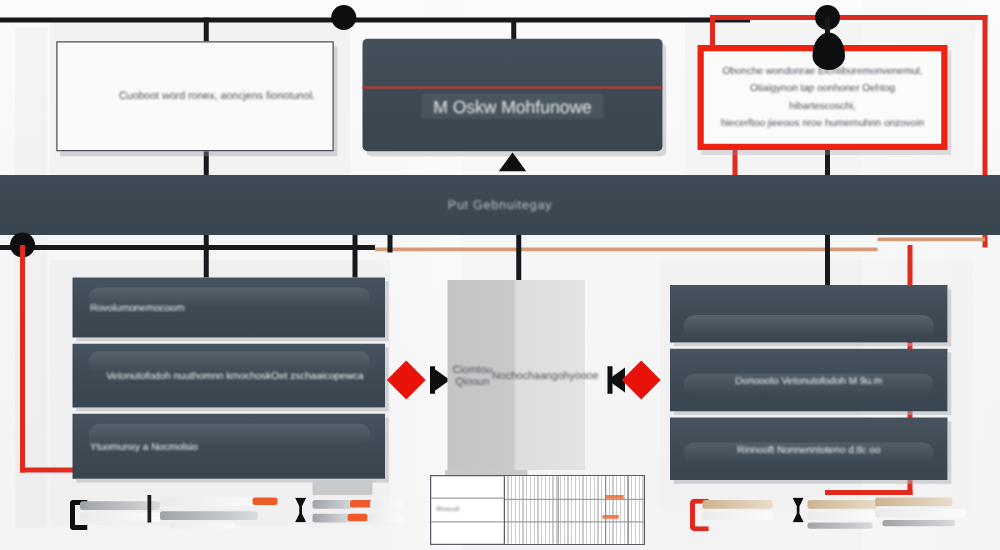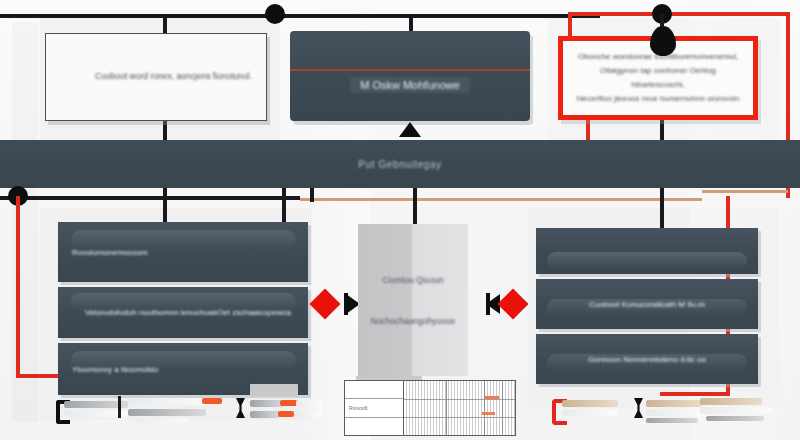--- a/index.html
+++ b/index.html
@@ -55,21 +55,21 @@
        box-shadow:3px 4px 0 rgba(150,150,155,.35);
        display:flex;align-items:center;justify-content:flex-end;padding:0 14px;
        box-sizing:border-box;}
   .card-light .txt{font-size:8.5px;color:#4b5159;filter:blur(.85px);
        text-align:center;line-height:1.55;user-select:none;}
 
   .card-dark{position:absolute;
        background:linear-gradient(180deg,#44515c 0%,#3c4952 60%,#394650 100%);
        border-radius:4px;box-shadow:3px 4px 0 rgba(170,172,176,.45);
        display:flex;align-items:center;justify-content:center;box-sizing:border-box;}
-  .card-dark .txt{font-size:11px;color:#e6ebef;filter:blur(.9px);
+  .card-dark .txt{font-size:14px;color:#e6ebef;filter:blur(.9px);
        text-align:center;user-select:none;}
 
   .redline-in-card{position:absolute;left:0;width:100%;height:1.6px;background:#c0392f;opacity:.85;}
 
   .card-red{position:absolute;background:#fbfbfb;border:5px solid #ee2211;
        box-shadow:3px 4px 0 rgba(160,160,165,.3);
        display:flex;align-items:center;justify-content:center;padding:8px 12px;
        box-sizing:border-box;}
   .card-red .txt{font-size:8px;color:#4a5058;filter:blur(.85px);
        text-align:center;line-height:1.75;user-select:none;}
@@ -81,21 +81,21 @@
        box-shadow:3px 3px 0 rgba(175,177,181,.5);
        display:flex;align-items:center;box-sizing:border-box;}
   .srow .txt{font-size:8px;color:#eef2f5;filter:blur(.95px);user-select:none;}
   .srow .sheen{position:absolute;left:5%;right:5%;height:34%;
        background:linear-gradient(180deg,rgba(255,255,255,.10),rgba(255,255,255,0));
        border-radius:40px;}
 
   
   .center-panel{position:absolute;left:358px;top:224px;width:110px;height:152px;
        background:linear-gradient(90deg,#c3c4c6 0%,#c8c9cb 48%,#dcdddf 50%,#e2e3e5 100%);
-       display:flex;flex-direction:column;align-items:center;
+       display:flex;align-items:center;
        justify-content:space-around;padding:35px 4px;box-sizing:border-box;}
   .center-panel .txt{font-size:8.5px;color:#4e535a;filter:blur(.9px);
        text-align:center;user-select:none;}
 
   
   .diamond{position:absolute;width:22px;height:22px;background:#e8120a;
        transform:rotate(45deg);}
   .arrow-left{position:absolute;width:0;height:0;
        border-top:10px solid transparent;border-bottom:10px solid transparent;
        border-right:14px solid #0d0e10;}
@@ -197,21 +197,21 @@
 
   <div class="line vline" style="left:163px;top:188px;height:34px;"></div>
   <div class="line vline" style="left:282px;top:188px;height:34px;"></div>
   <div class="line vline" style="left:310px;top:188px;height:14px;"></div>
   <div class="line vline" style="left:413px;top:188px;height:38px;"></div>
   <div class="line vline" style="left:660px;top:188px;height:42px;"></div>
   <div class="line vline line-red" style="left:726px;top:196px;height:200px;"></div>
   <div class="line hline line-red" style="left:660px;top:392px;width:70px;height:4px;"></div>
 
   <div class="stack" style="left:58px;top:222px;width:250px;">
-    <div class="srow" style="height:60px;padding-left:14px;">
+    <div class="srow" style="height:48px;padding-left:14px;">
       <div class="sheen" style="top:8px;"></div>
       <span class="txt">Rovolumonemocoom</span>
     </div>
     <div class="srow" style="height:51px;padding-left:27px;">
       <div class="sheen" style="top:6px;"></div>
       <span class="txt">Vetonutofodoh nuuthomnn kmochoskOet zschaaicopewca</span>
     </div>
     <div class="srow" style="height:52px;padding-left:14px;text-align:right;">
       <div class="sheen" style="top:8px;"></div>
       <span class="txt">Ytuomunxy a Nocmolsio</span>
@@ -231,25 +231,25 @@
   <div class="bar-v" style="left:486px;top:293px;"></div>
   <div class="diamond" style="left:502px;top:293px;"></div>
 
   <div class="stack" style="left:536px;top:228px;width:222px;">
     <div class="srow" style="height:46px;">
       <div class="sheen" style="top:24px;height:40%;background:linear-gradient(180deg,rgba(255,255,255,.14),rgba(255,255,255,0));"></div>
       <span class="txt" style="width:100%;text-align:center;"></span>
     </div>
     <div class="srow" style="height:50px;">
       <div class="sheen" style="top:20px;"></div>
-      <span class="txt" style="width:100%;text-align:center;">Cuoboot Konuconsticath   M 9u.m</span>
+      <span class="txt" style="width:100%;text-align:center;">Donoooto Vetonutofodoh   M 9u.m</span>
     </div>
     <div class="srow" style="height:50px;">
       <div class="sheen" style="top:20px;"></div>
-      <span class="txt" style="width:100%;text-align:center;">Gonnoon Nonnenntoteno  d.tlc oo</span>
+      <span class="txt" style="width:100%;text-align:center;">Rinnooft Nonnenntoteno  d.tlc oo</span>
     </div>
   </div>
 
   <div class="w-chip" style="left:356px;top:376px;width:66px;height:5px;"></div>
   <div class="grid-table">
     <div class="gt-left">
       <div>
           <span class="txt"></span>
         </div>
       <div>

